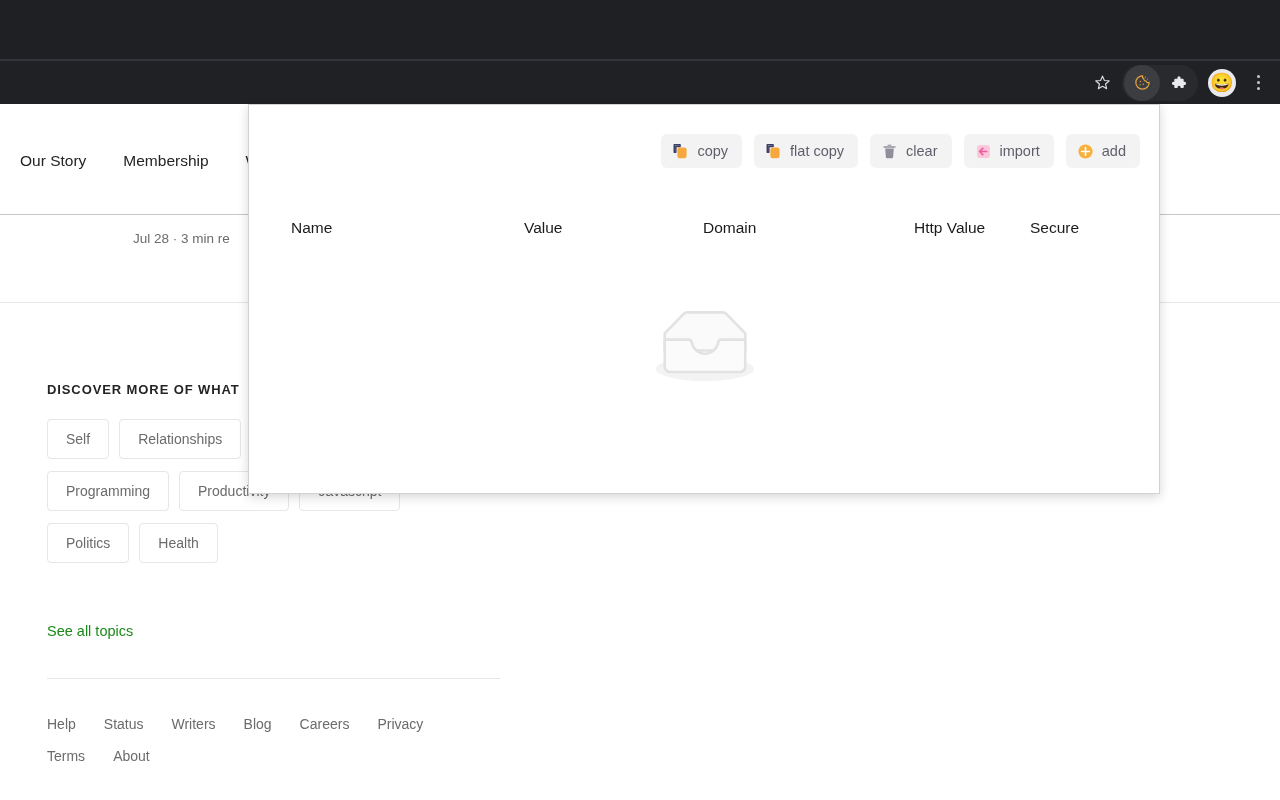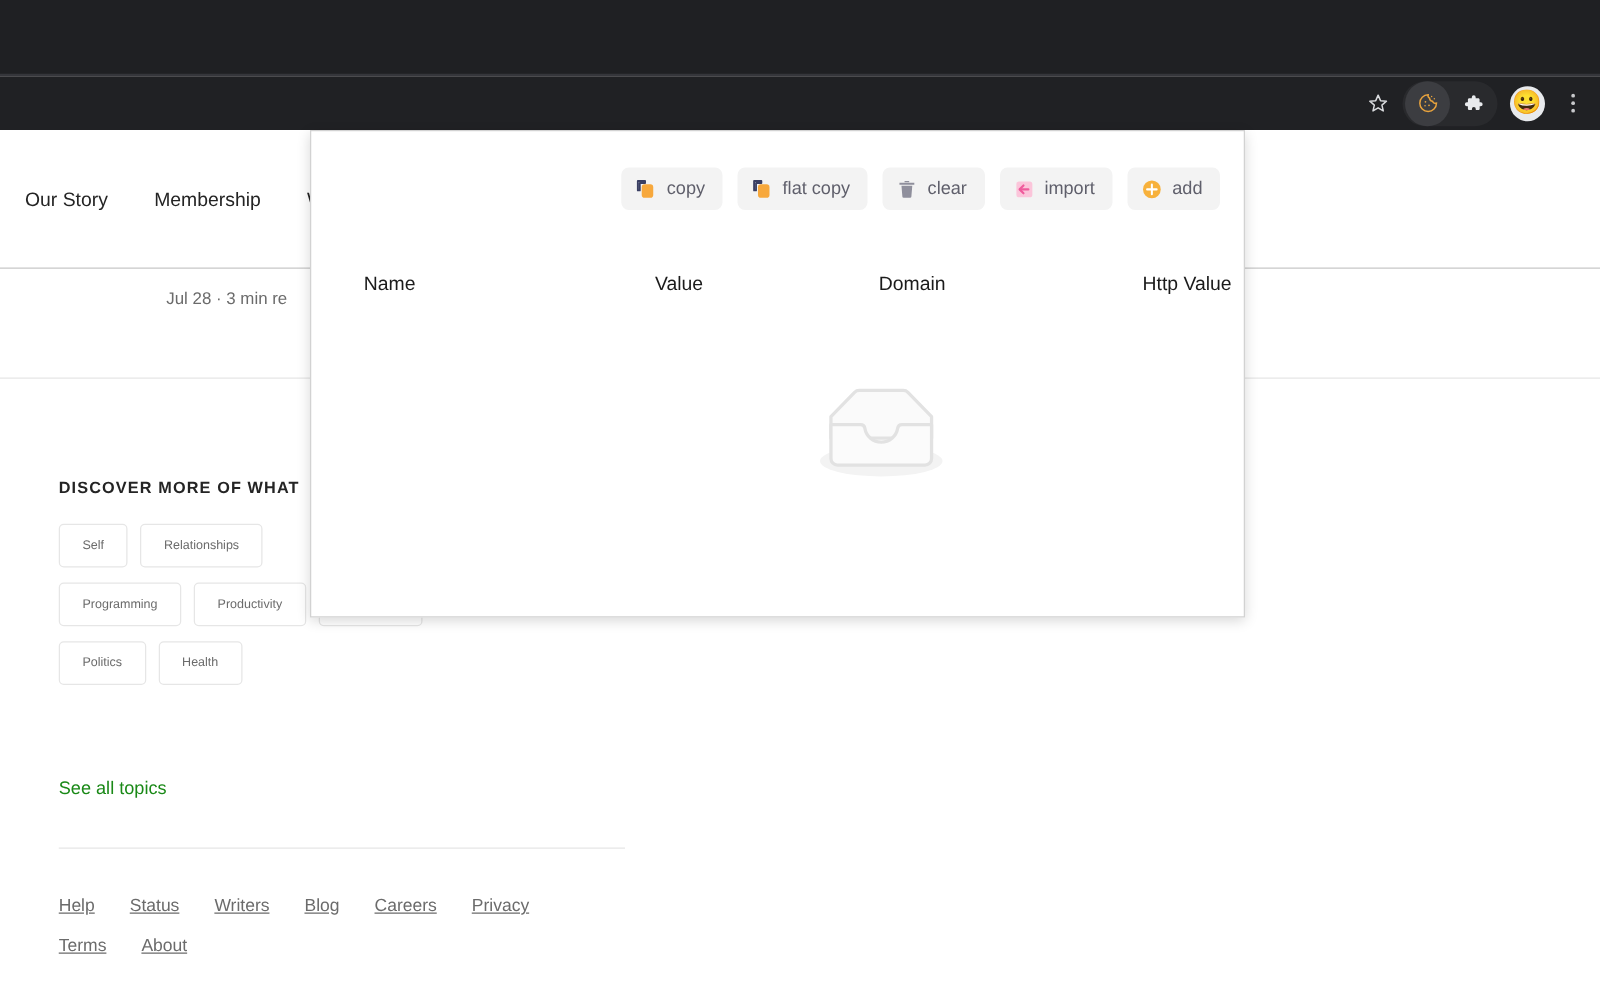--- a/index.html
+++ b/index.html
@@ -89,42 +89,42 @@
   }
   .discover-title {
     font-size: 13px; font-weight: 700; letter-spacing: 0.9px;
     color: #242424; text-transform: uppercase;
     margin-bottom: 22px; white-space: nowrap;
   }
   .chip-rows { display: flex; flex-direction: column; gap: 12px; }
   .chip-row { display: flex; gap: 10px; }
   .chip {
     border: 1px solid #e6e6e6; border-radius: 4px;
-    padding: 11px 18px; font-size: 10px; color: #6b6b6b;
+    padding: 11px 18px; font-size: 14px; color: #6b6b6b;
     background: #fff; white-space: nowrap; cursor: pointer;
   }
   .see-all {
     position: absolute; left: 47px; top: 519px;
     font-size: 14.5px; color: #1a8917; cursor: pointer;
   }
   .footer-rule {
     position: absolute; left: 47px; top: 574px; width: 453px; height: 1px;
     background: #e6e6e6;
   }
   .footer-links {
     position: absolute; left: 47px; top: 612px; width: 600px;
     display: flex; flex-wrap: wrap; column-gap: 28px; row-gap: 16px;
     font-size: 14px; color: #6b6b6b; max-width: 440px;
   }
-  .footer-links span { cursor: pointer; white-space: nowrap; text-decoration: underline; }
+  .footer-links span { cursor: pointer; white-space: nowrap; }
 
   
   .popup {
     position: absolute; left: 248px; top: 104px;
-    width: 748px; height: 390px;
+    width: 912px; height: 390px;
     background: #ffffff;
     border: 1px solid #d2d2d2;
     box-shadow: 0 3px 10px rgba(0,0,0,0.16);
     overflow: hidden;
   }
   .popup-toolbar {
     position: absolute; right: 19px; top: 29px;
     display: flex; gap: 12px; align-items: center;
   }
   .pbtn {

